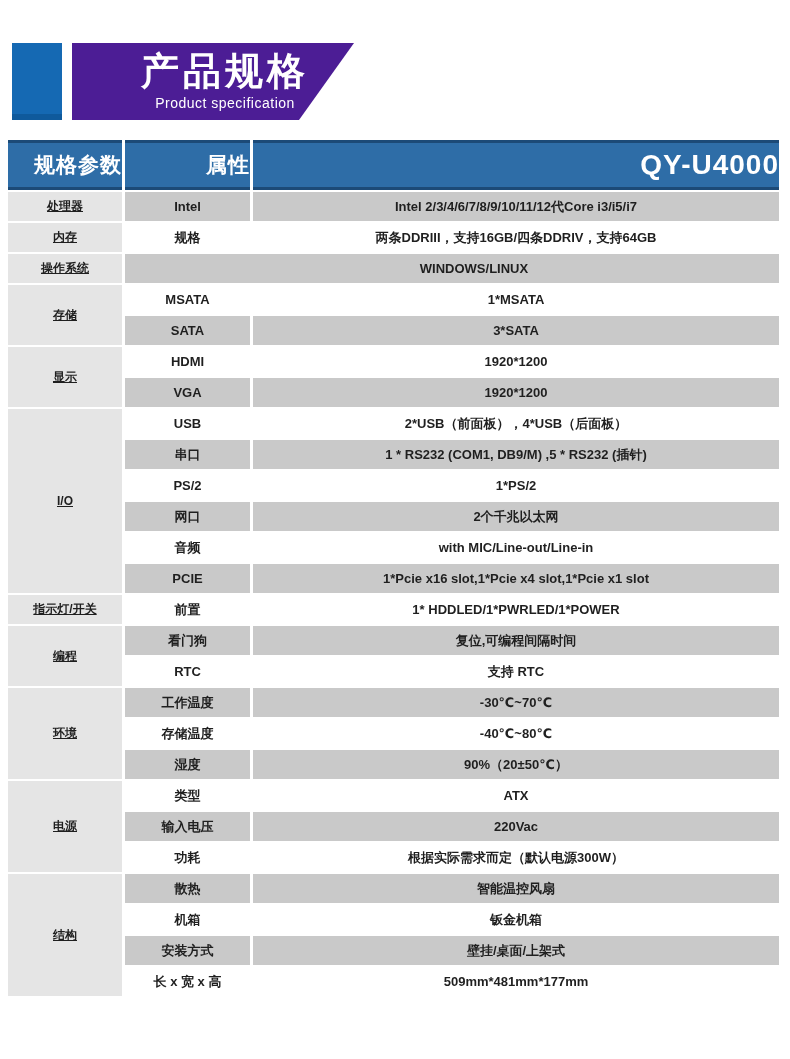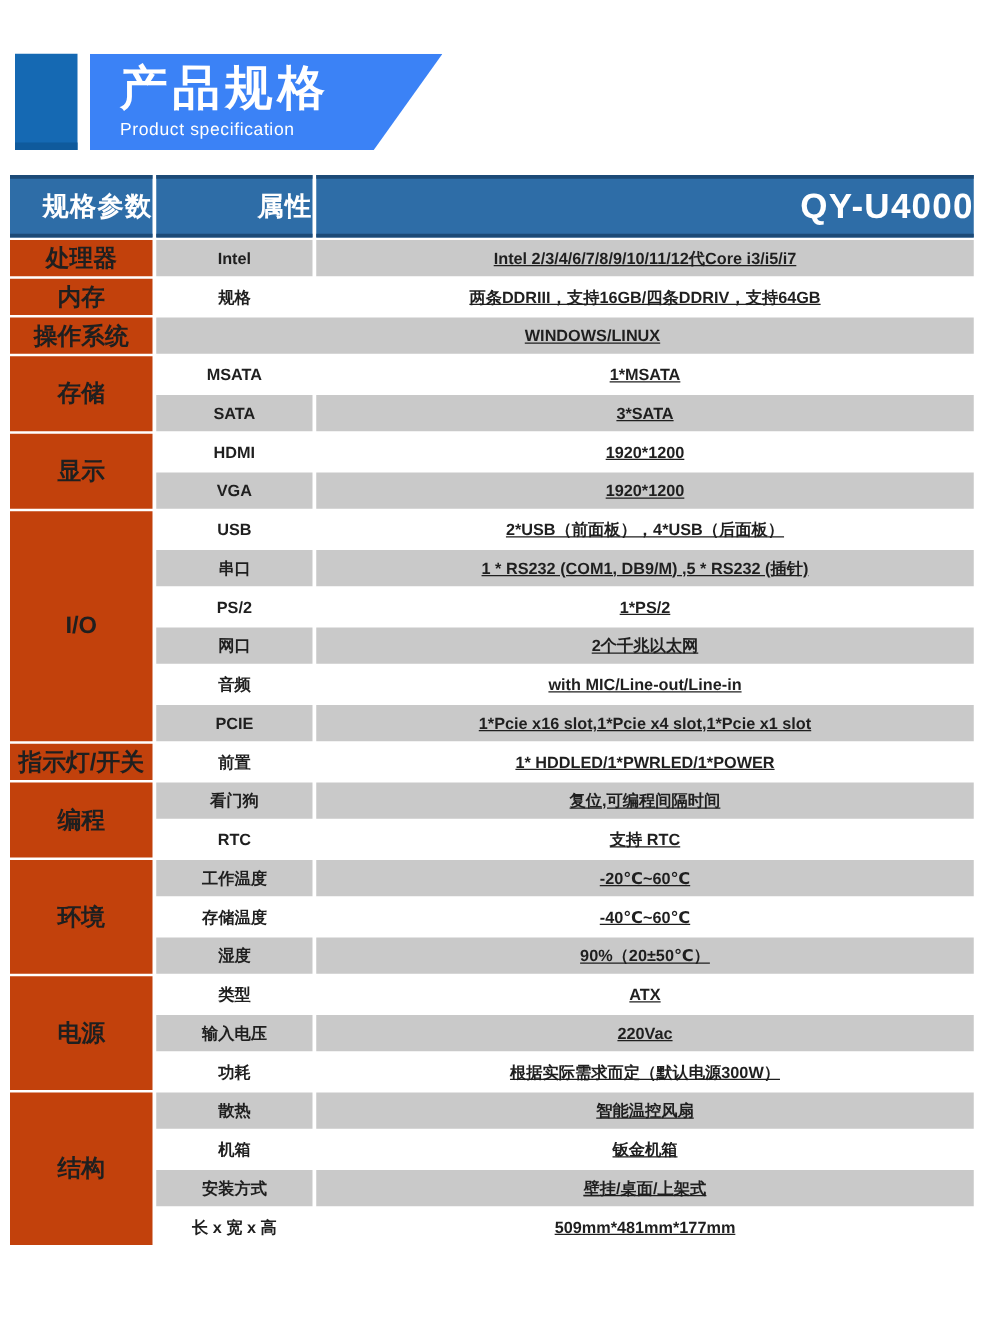--- a/index.html
+++ b/index.html
@@ -17,25 +17,26 @@
     position: absolute;
     left: 12px; top: 43px;
     width: 50px; height: 71px;
     background: #1569b3;
     border-bottom: 6px solid #0f5a9c;
   }
   .banner-ribbon {
     position: absolute;
     left: 72px; top: 43px;
     width: 282px; height: 77px;
-    background: #3b82f6;
+    background: #4c1d95;
     clip-path: polygon(0 0, 100% 0, calc(100% - 55px) 100%, 0 100%);
     box-sizing: border-box;
     padding: 7px 0 0 24px;
     color: #ffffff;
+    text-align: center;
   }
   .banner-title {
     font-size: 38px;
     font-weight: 700;
     letter-spacing: 4px;
     line-height: 42px;
     white-space: nowrap;
   }
   .banner-subtitle {
     font-size: 14px;
@@ -72,26 +73,27 @@
   td {
     height: 29px;
     text-align: center;
     vertical-align: middle;
     padding: 0 4px;
     color: #1f1f1f;
     overflow: hidden;
     white-space: nowrap;
   }
   td.cat {
-    background: #c2410c;
-    font-size: 19px;
+    background: #e5e5e5;
+    font-size: 12px;
     font-weight: 700;
+    text-decoration: underline;
   }
   td.attr { font-size: 13px; font-weight: 600; }
-  td.val  { font-size: 13px; font-weight: 600; text-decoration: underline; }
+  td.val  { font-size: 13px; font-weight: 600; }
   tr.gray  td.attr, tr.gray  td.val { background: #c9c9c9; text-align: center; }
   tr.white td.attr, tr.white td.val { background: #ffffff; }
 </style>
 </head>
 <body>
 
 <div id="app">
 
   <div class="banner-square"></div>
   <div class="banner-ribbon">
@@ -180,25 +182,25 @@
           <td class="attr">看门狗</td>
           <td class="val">复位,可编程间隔时间</td>
         </tr>
         <tr class="white">
           <td class="attr">RTC</td>
           <td class="val">支持 RTC</td>
         </tr>
         <tr class="gray">
           <td class="cat" rowspan="3">环境</td>
           <td class="attr">工作温度</td>
-          <td class="val">-20℃~60℃</td>
+          <td class="val">-30℃~70℃</td>
         </tr>
         <tr class="white">
           <td class="attr">存储温度</td>
-          <td class="val">-40℃~60℃</td>
+          <td class="val">-40℃~80℃</td>
         </tr>
         <tr class="gray">
           <td class="attr">湿度</td>
           <td class="val">90%（20±50℃）</td>
         </tr>
         <tr class="white">
           <td class="cat" rowspan="3">电源</td>
           <td class="attr">类型</td>
           <td class="val">ATX</td>
         </tr>

